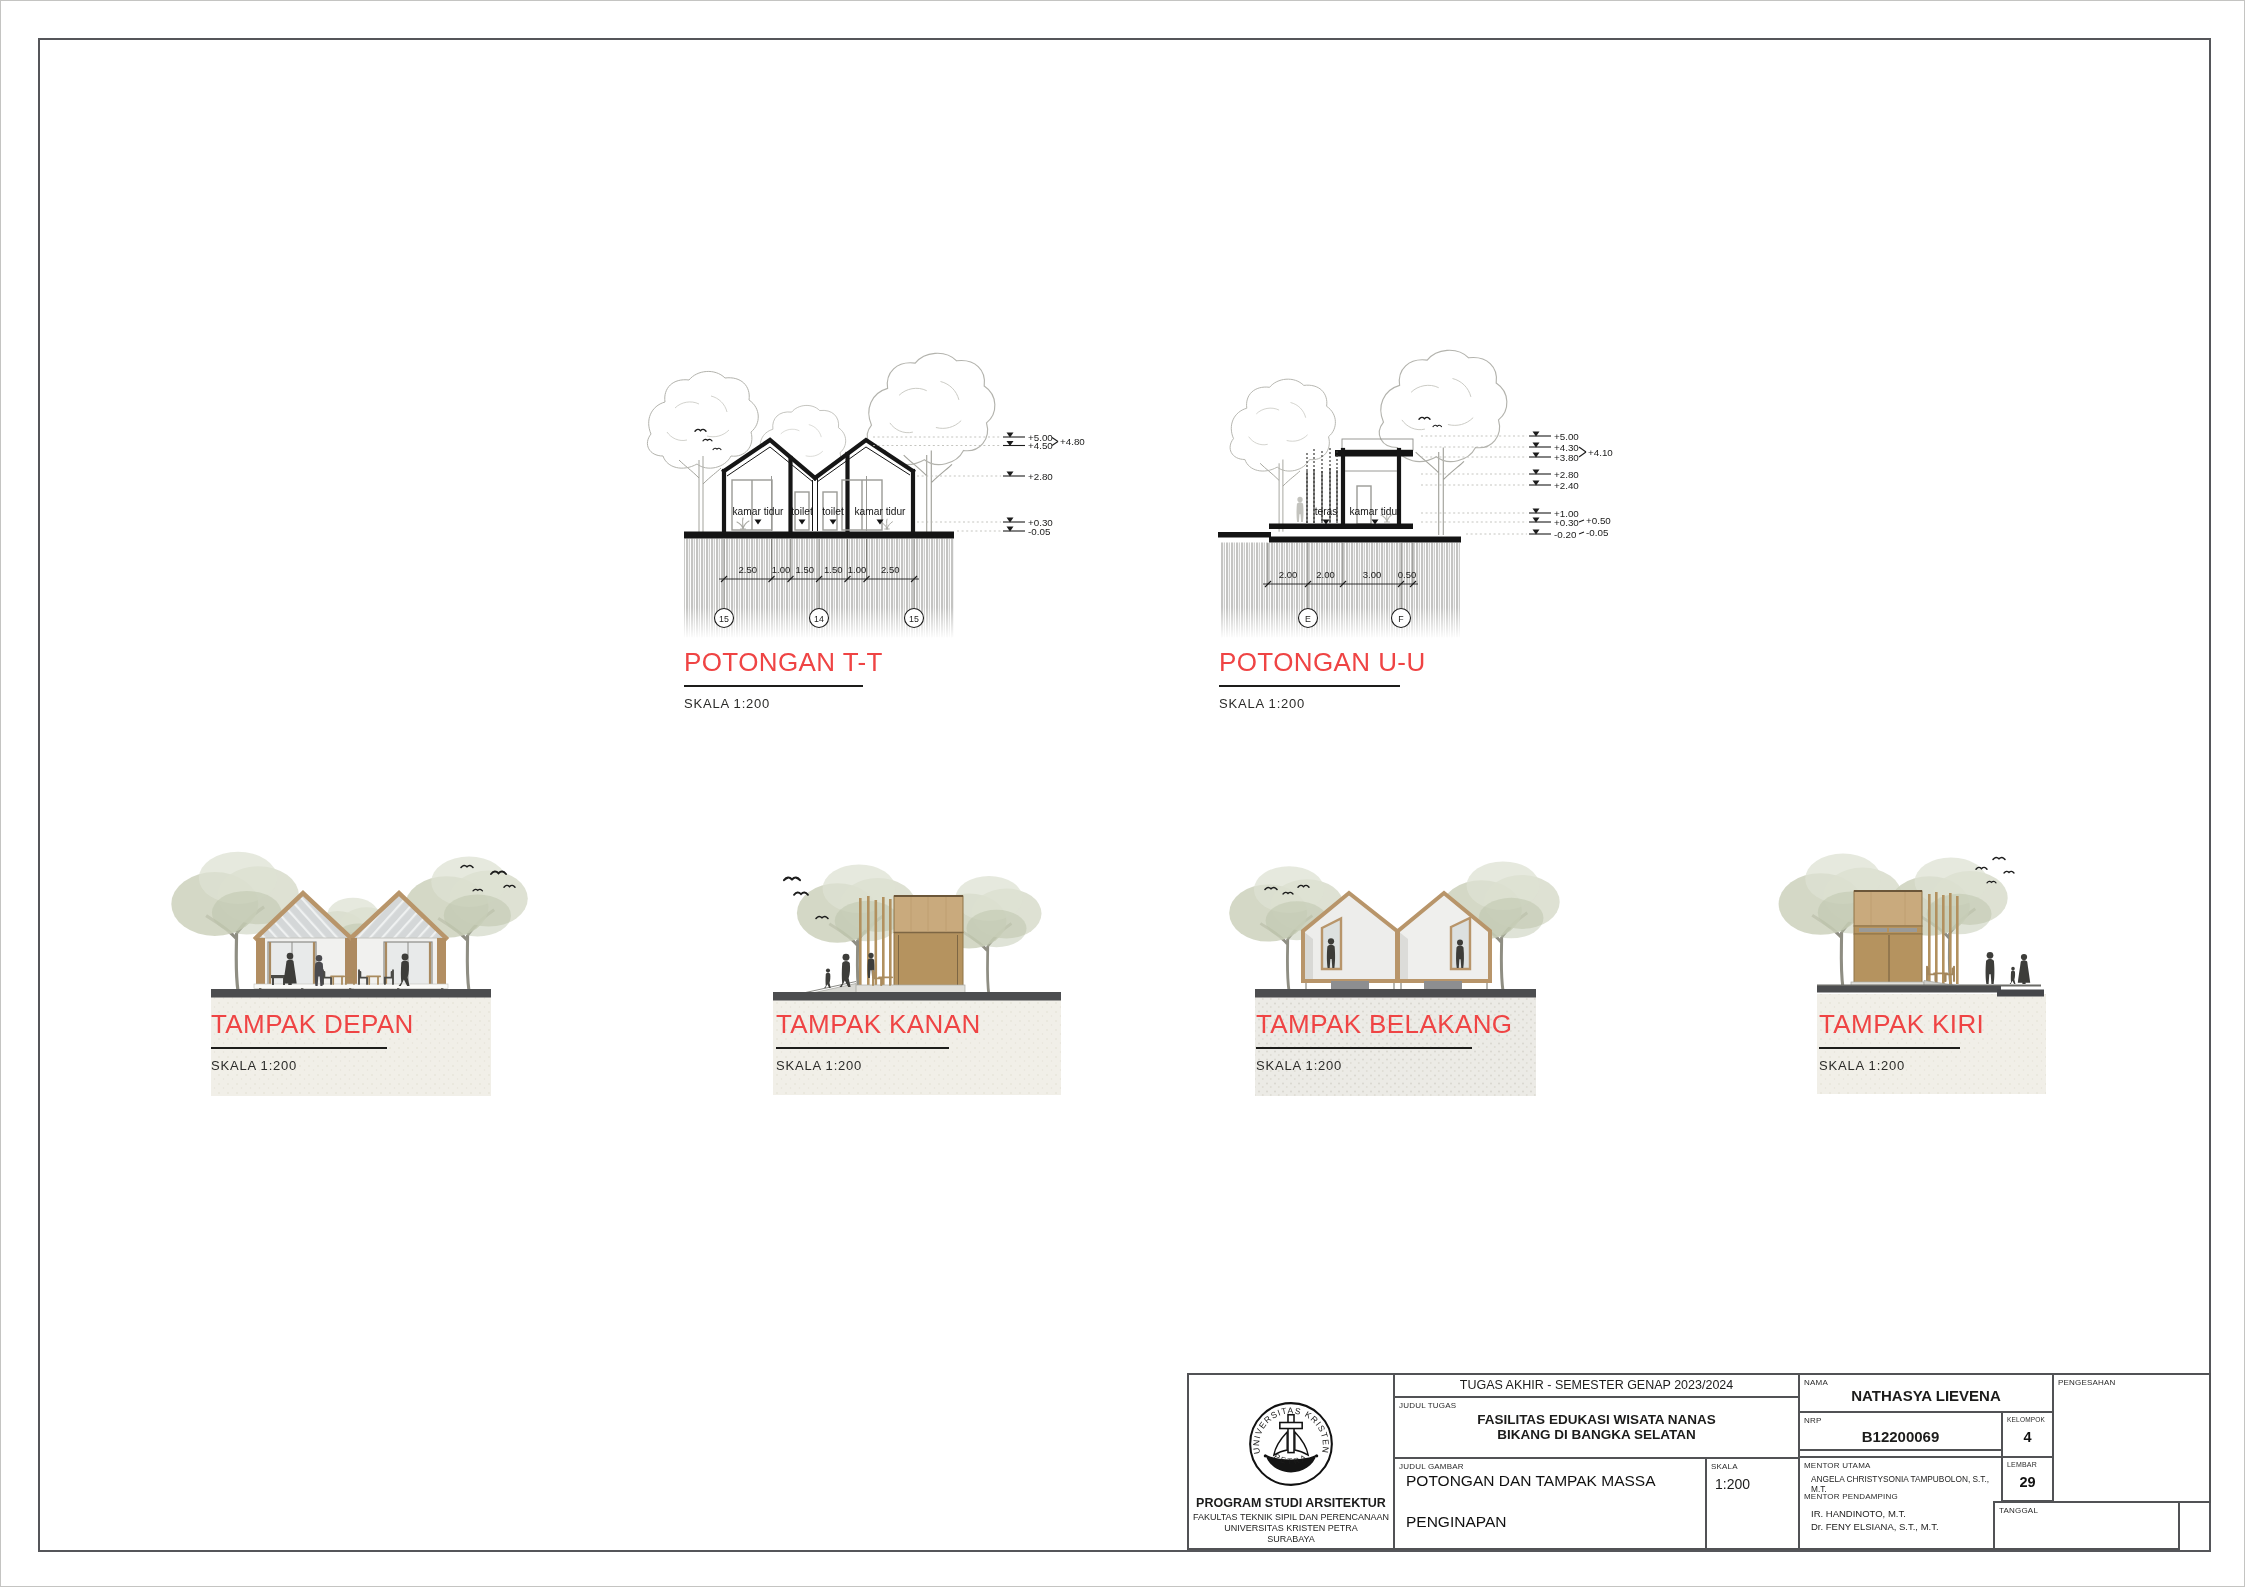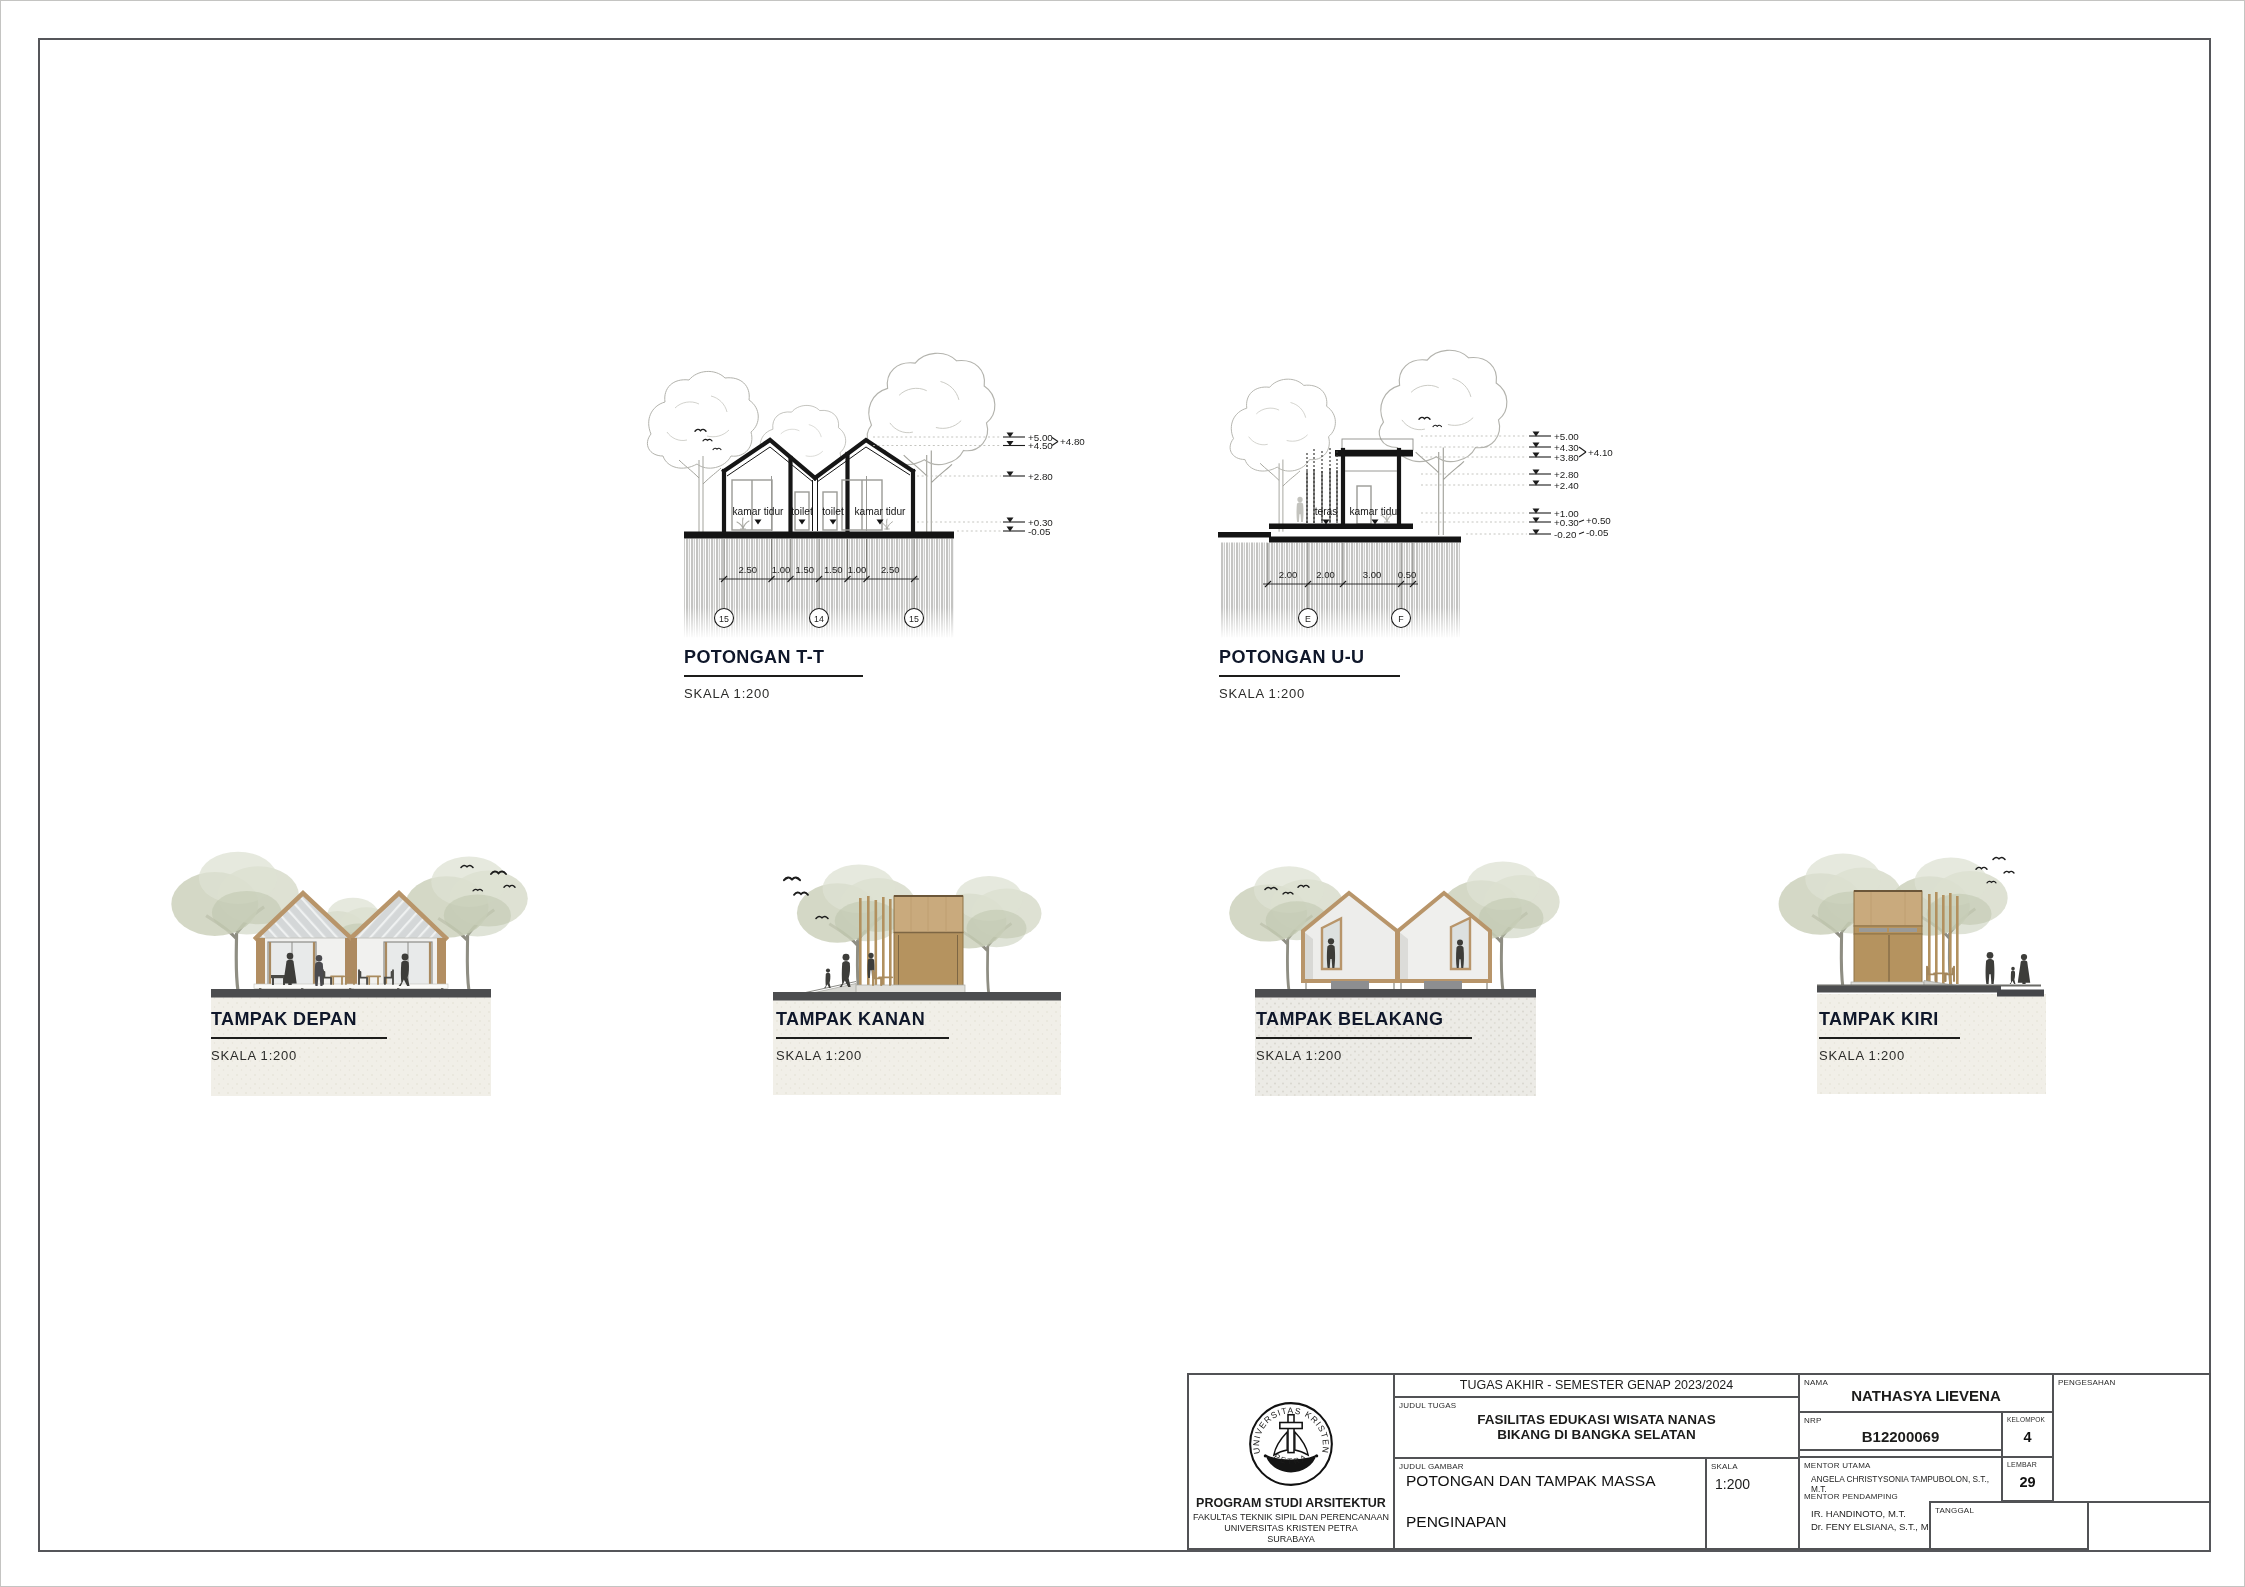--- a/index.html
+++ b/index.html
@@ -28,21 +28,21 @@
   .gb{fill:#fff;stroke:#1c1c1c;stroke-width:1.1;}
   .gbt{font-size:8.8px;text-anchor:middle;}
   .sk{stroke:#b3b3ad;stroke-width:1;fill:none;}
   .skin{stroke:#c6c6c0;stroke-width:.8;fill:none;}
   .trunkl{stroke:#a3a39c;stroke-width:1;fill:none;}
   .bird{stroke:#1c1c1c;stroke-width:1.3;fill:none;stroke-linecap:round;}
   .woodline{stroke:#7d6644;stroke-width:1;}
 
   
   .cap{position:absolute;}
-  .cap .t{font-weight:bold;font-size:18px;letter-spacing:.4px;color:#0f172a;white-space:nowrap;}
+  .cap .t{font-weight:normal;font-size:26px;letter-spacing:.4px;color:#ef4444;white-space:nowrap;}
   .cap .u{height:2px;background:#1d1d1b;margin-top:7px;}
   .cap .s{font-size:13px;letter-spacing:.8px;color:#2b2b29;margin-top:9px;white-space:nowrap;}
 
   
   .tb-cell{position:absolute;border:2px solid #515255;box-sizing:border-box;background:#fff;}
   .tb-label{position:absolute;left:4px;top:3px;font-size:8px;color:#2a2a2a;letter-spacing:.2px;}
   .tb-center{position:absolute;left:0;right:0;text-align:center;font-weight:bold;}
   .tb-big{font-size:15.5px;color:#111;}
   .tb-num{font-size:14.5px;color:#111;}
   .logo-col{display:flex;flex-direction:column;align-items:center;padding-top:26px;}
@@ -709,16 +709,16 @@
 
   <div class="tb-cell" style="left:2000px;top:1499px;width:53px;height:50px">
     <div class="tb-label" style="font-size:7px">JUMLAH</div>
     <div class="tb-center tb-num" style="top:18px">53</div>
   </div>
 
   <div class="tb-cell" style="left:2051px;top:1372px;width:159px;height:130px">
     <div class="tb-label">PENGESAHAN</div>
   </div>
 
-  <div class="tb-cell" style="left:1928px;top:1500px;width:160px;height:49px">
+  <div class="tb-cell" style="left:1992px;top:1500px;width:187px;height:49px">
     <div class="tb-label">TANGGAL</div>
   </div>
 </div>
 
 </body></html>

